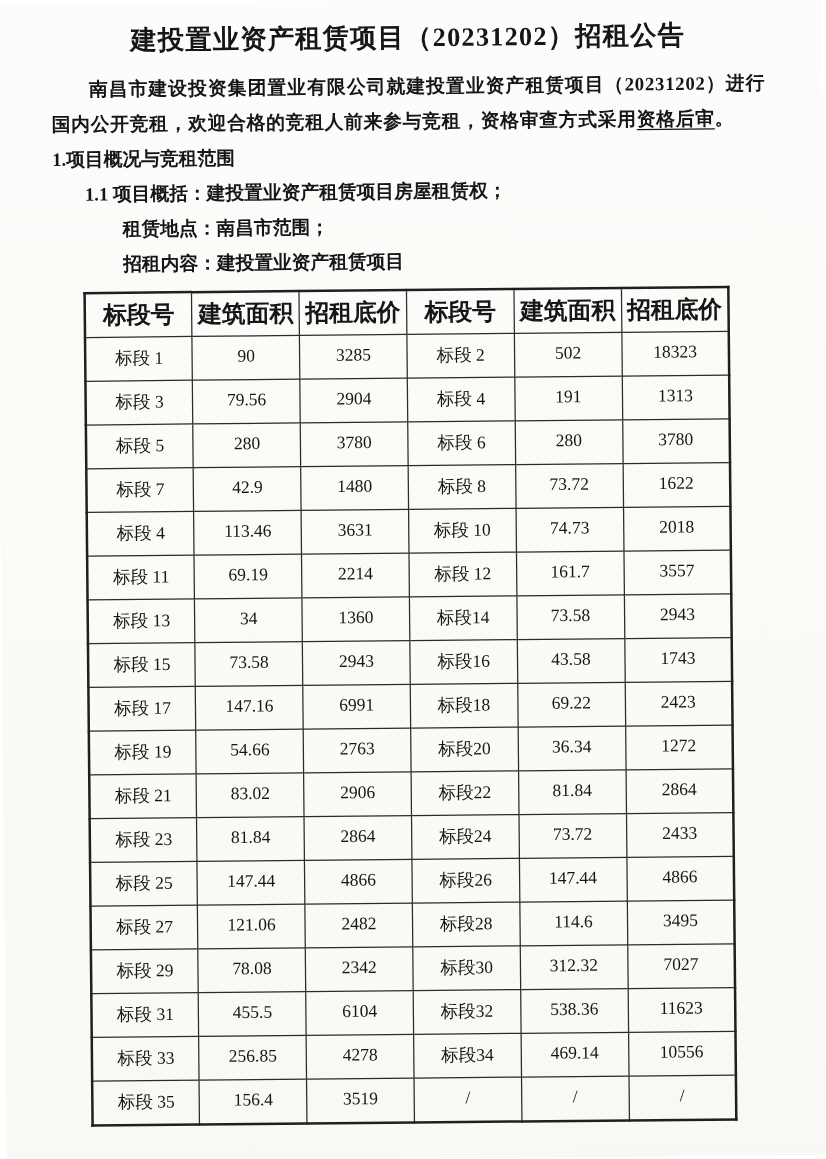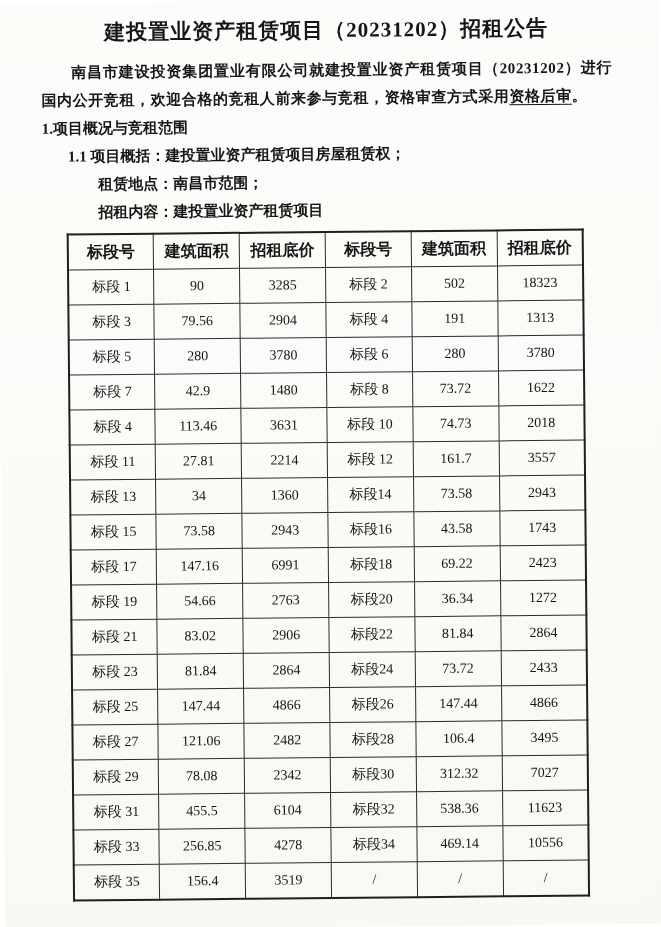--- a/index.html
+++ b/index.html
@@ -71,21 +71,21 @@
   .bid-table td {
     border: 1px solid #2b2b2b;
     height: 34px;
     text-align: center;
     vertical-align: middle;
     padding: 0 2px;
     overflow: hidden;
     white-space: nowrap;
   }
   .bid-table th {
-    font-size: 16px;
+    font-size: 19px;
     font-weight: bold;
   }
   .bid-table td {
     font-size: 14px;
     font-weight: normal;
   }
 </style>
 </head>
 <body>
 
@@ -151,21 +151,21 @@
           <tr>
             <td>标段 4</td>
             <td>113.46</td>
             <td>3631</td>
             <td>标段 10</td>
             <td>74.73</td>
             <td>2018</td>
           </tr>
           <tr>
             <td>标段 11</td>
-            <td>27.81</td>
+            <td>69.19</td>
             <td>2214</td>
             <td>标段 12</td>
             <td>161.7</td>
             <td>3557</td>
           </tr>
           <tr>
             <td>标段 13</td>
             <td>34</td>
             <td>1360</td>
             <td>标段14</td>
@@ -218,21 +218,21 @@
             <td>4866</td>
             <td>标段26</td>
             <td>147.44</td>
             <td>4866</td>
           </tr>
           <tr>
             <td>标段 27</td>
             <td>121.06</td>
             <td>2482</td>
             <td>标段28</td>
-            <td>106.4</td>
+            <td>114.6</td>
             <td>3495</td>
           </tr>
           <tr>
             <td>标段 29</td>
             <td>78.08</td>
             <td>2342</td>
             <td>标段30</td>
             <td>312.32</td>
             <td>7027</td>
           </tr>

